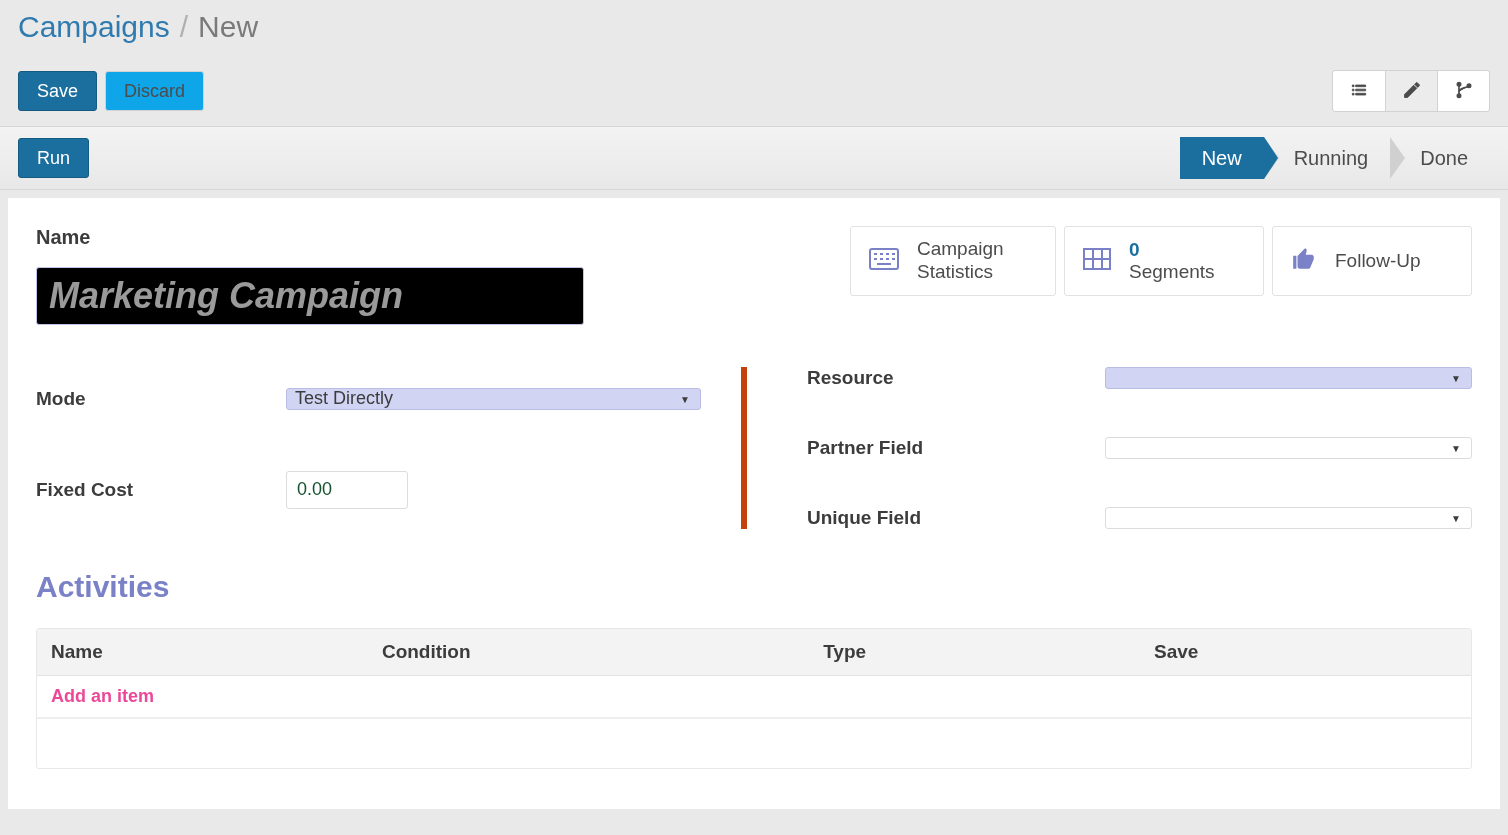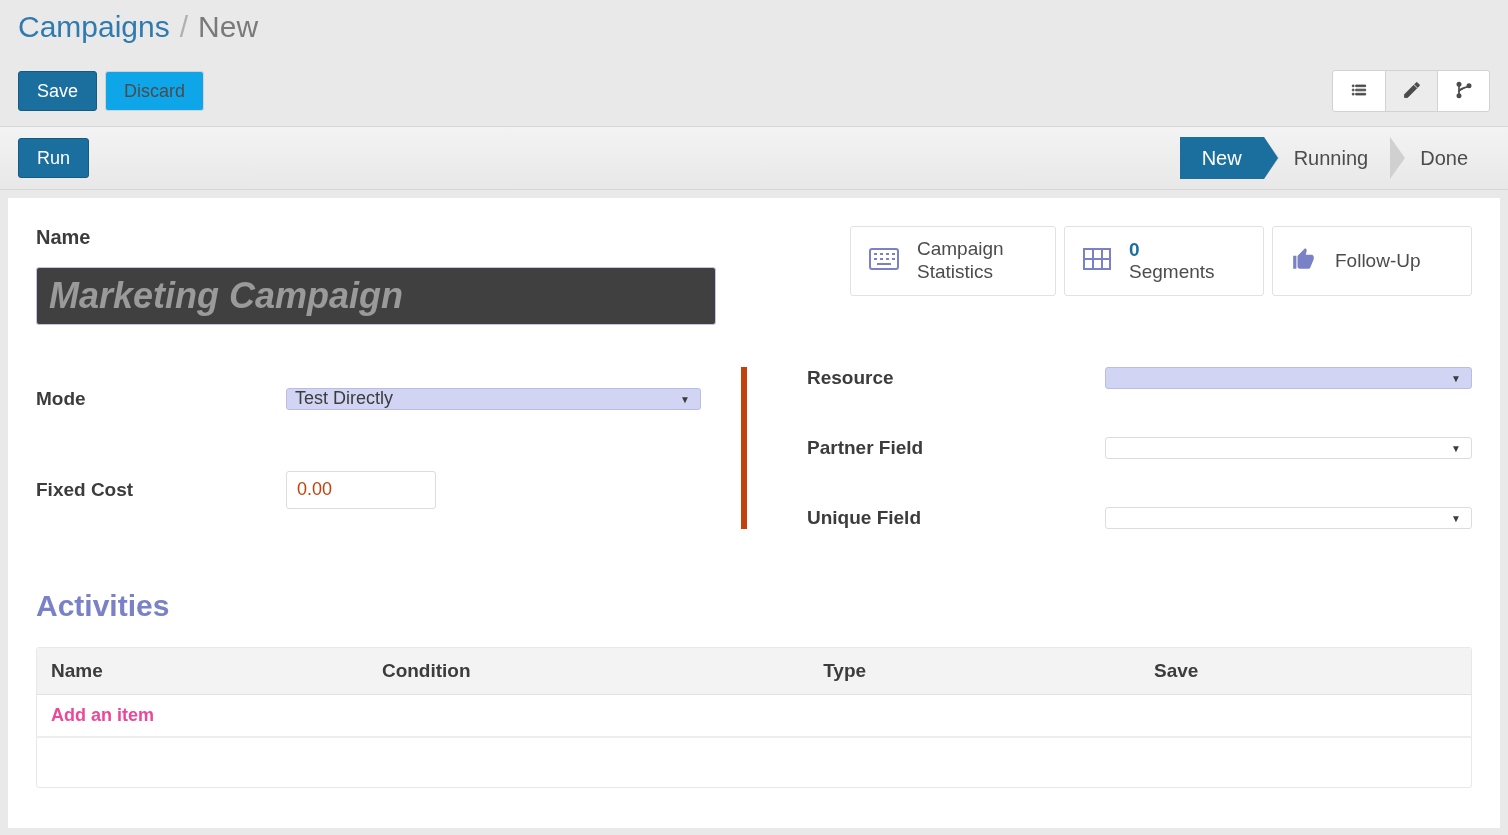--- a/index.html
+++ b/index.html
@@ -138,23 +138,23 @@
 .sheet-top {
   display: flex;
   align-items: flex-start;
   gap: 40px;
 }
 .name-col { flex: 1 1 auto; max-width: 740px; }
 .stat-col { margin-left: auto; }
 .label { font-weight: bold; color: #3c3c3c; font-size: 20px; }
 .name-input {
   margin-top: 18px;
-  width: 680px;
+  width: 548px;
   height: 58px;
-  background: #404040;
+  background: #000000;
   border: 1px solid #c1c4e8;
   border-radius: 3px;
   font-size: 36px;
   font-style: italic;
   font-weight: bold;
   color: #9a9a9a;
   padding: 0 12px;
   font-family: inherit;
 }
 .name-input::placeholder { color: #9a9a9a; }
@@ -213,31 +213,31 @@
   content: "▼";
   position: absolute;
   right: 10px;
   top: 50%;
   transform: translateY(-50%);
   font-size: 10px;
   color: #3c3c3c;
 }
 .finput {
   height: 38px;
-  width: 150px;
+  width: 122px;
   padding: 0 10px;
   border: 1px solid #dcdcdc;
   border-radius: 3px;
   font-size: 18px;
-  color: #c2410c;
+  color: #14532d;
   font-family: inherit;
 }
 
 .section-title {
-  margin-top: 60px;
+  margin-top: 41px;
   font-size: 30px;
   font-weight: bold;
   color: #7a81c6;
 }
 .table {
   margin-top: 24px;
   border: 1px solid #e8e8e8;
   border-radius: 3px;
 }
 .table .thead {

